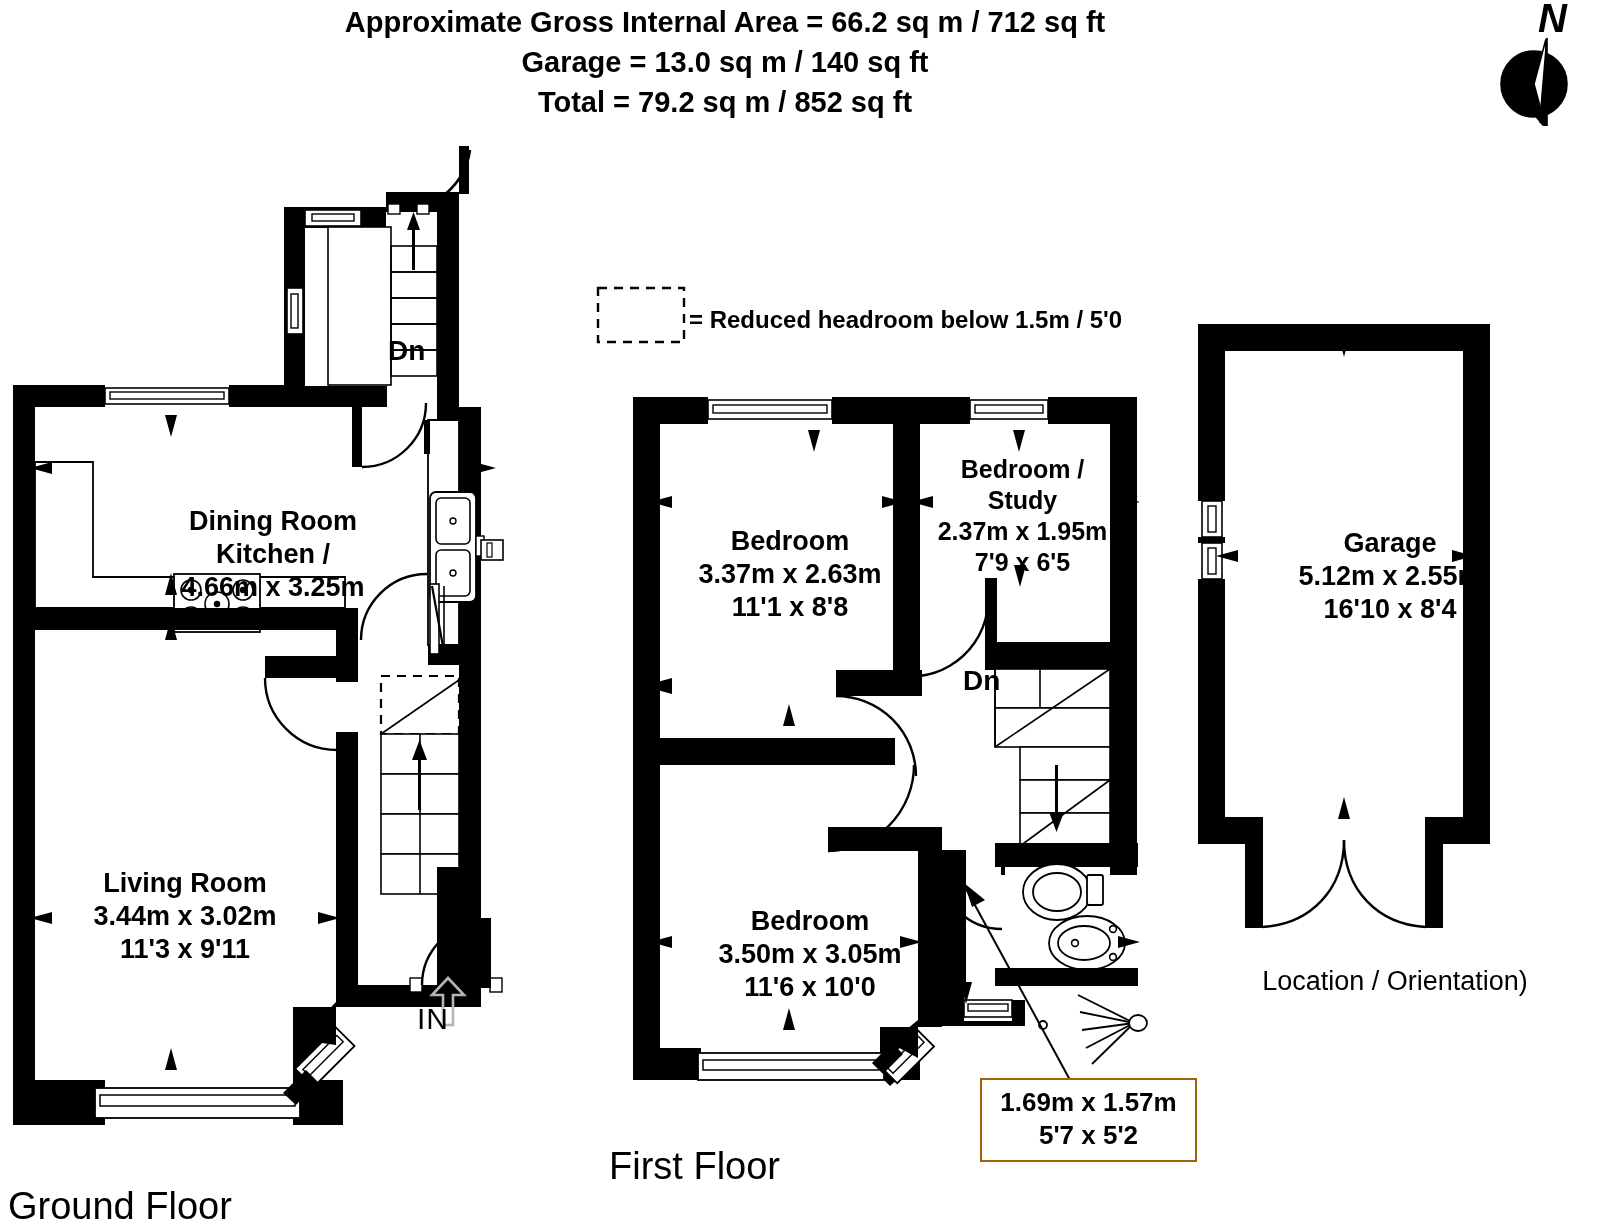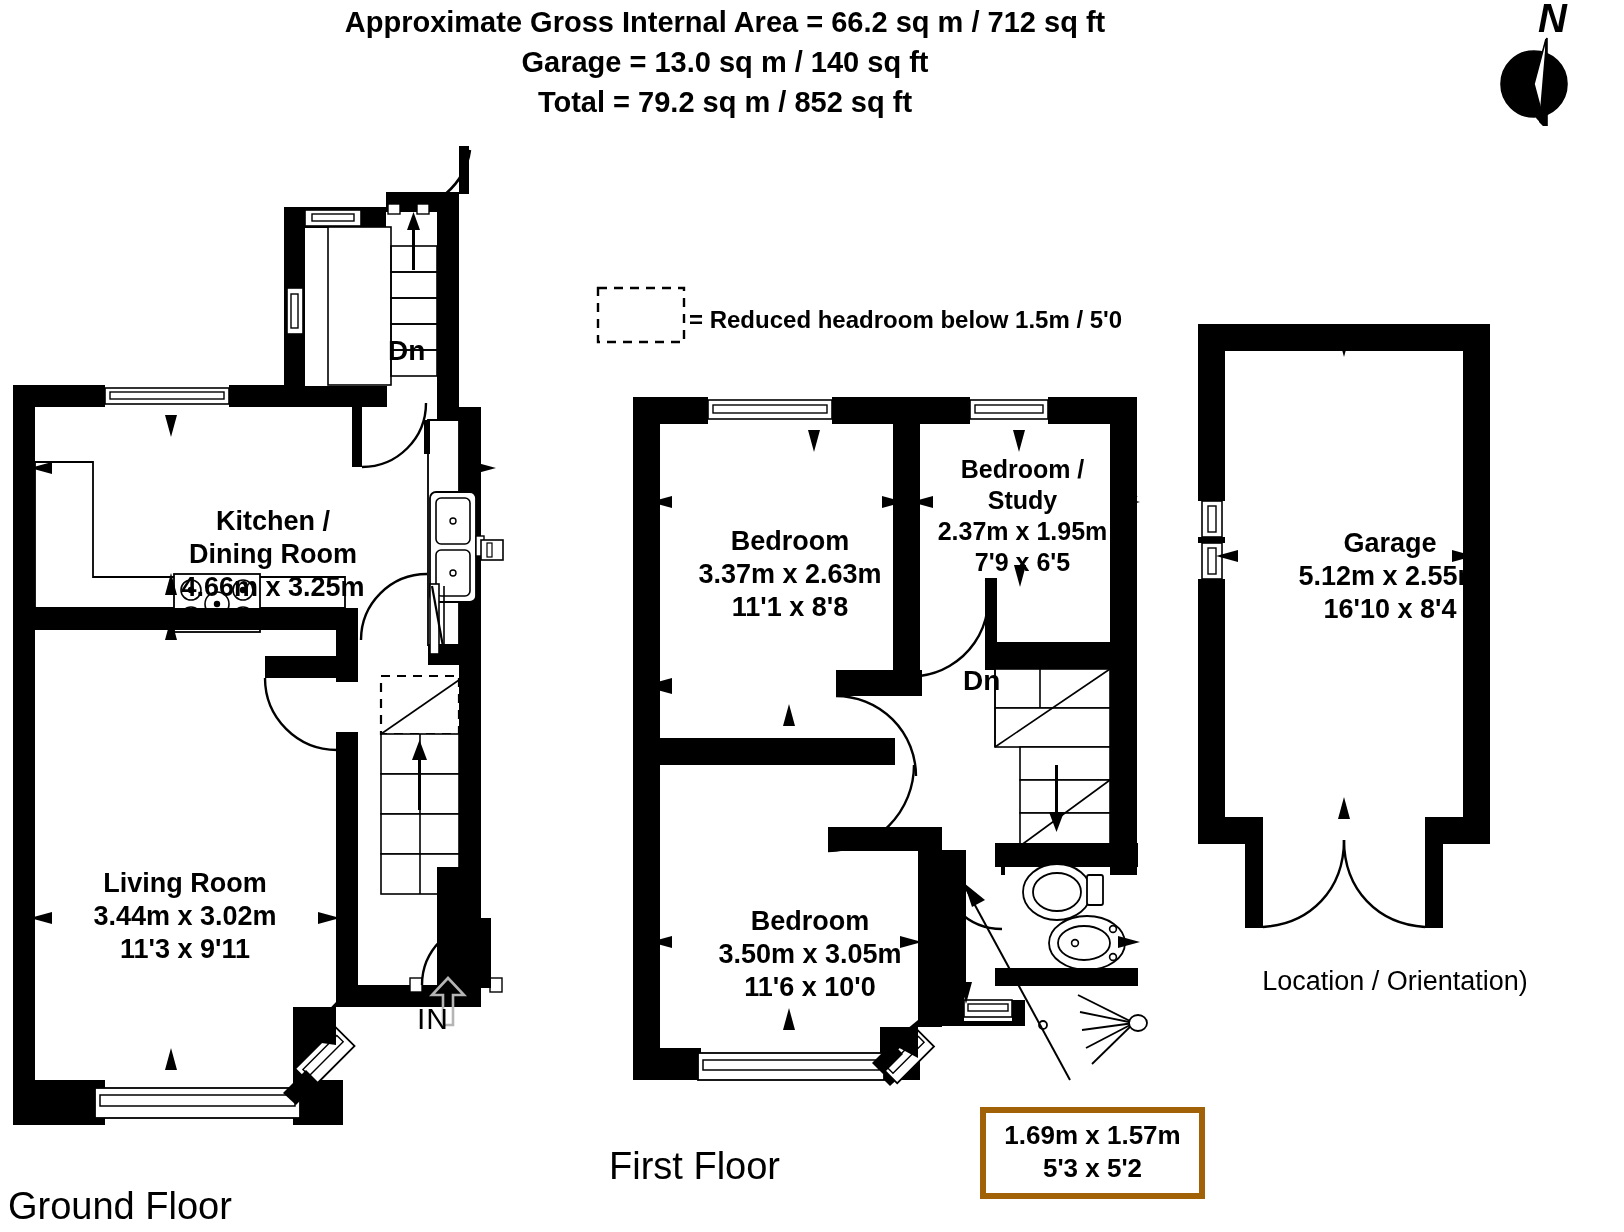--- a/index.html
+++ b/index.html
@@ -27,24 +27,23 @@
   }
   .dn{position:absolute;font-size:28px;font-weight:700;}
   .up{position:absolute;font-size:28px;font-weight:700;margin-top:44px;}
   .inlabel{position:absolute;font-size:30px;font-weight:400;letter-spacing:1px;}
   .ncompass{position:absolute;font-size:40px;font-weight:700;font-style:italic;}
   .notshown{
     position:absolute;text-align:center;font-size:27px;line-height:34px;
     font-weight:400;white-space:nowrap;
   }
   .callout{
-    position:absolute;border:6px solid #a16207;background:#fff;
+    position:absolute;border:2px solid #a16207;background:#fff;
     text-align:center;font-size:26px;line-height:33px;font-weight:700;
     padding:6px 14px 8px 14px;
-    margin-top:29px;
   }
 </style>
 </head>
 <body>
 
 <div class="hdr" style="top:2px;">
   <div>Approximate Gross Internal Area = 66.2 sq m / 712 sq ft</div>
   <div>Garage = 13.0 sq m / 140 sq ft</div>
   <div>Total = 79.2 sq m / 852 sq ft</div>
 </div>
@@ -222,22 +221,22 @@
     <path d="M165 455 L171 433 L177 455 Z"></path>
     <path d="M165 500 L171 478 L177 500 Z"></path>
     <path d="M52 772 L30 778 L52 784 Z"></path>
     <path d="M318 772 L340 778 L318 784 Z"></path>
     <path d="M165 930 L171 908 L177 930 Z"></path>
     <path d="M474 322 L496 328 L474 334 Z"></path>
   </g>
 </svg>
 
 <div class="lbl" style="left:103px;top:505px;width:340px;">
+  <div>Dining Room</div>
   <div>Kitchen /</div>
-  <div>Dining Room</div>
   <div>4.66m x 3.25m</div>
   <div>15'3 x 10'8</div>
 </div>
 <div class="lbl" style="left:15px;top:867px;width:340px;">
   <div>Living Room</div>
   <div>3.44m x 3.02m</div>
   <div>11'3 x 9'11</div>
 </div>
 <div class="dn" style="left:388px;top:335px;">Dn</div>
 <div class="up" style="left:436px;top:894px;">Up</div>
@@ -398,21 +397,21 @@
   <div>Bedroom /</div>
   <div>Study</div>
   <div>2.37m x 1.95m</div>
   <div>7'9 x 6'5</div>
 </div>
 <div class="dn" style="left:963px;top:665px;">Dn</div>
 <div class="floorname" style="left:609px;top:1145px;">First Floor</div>
 
 <div class="callout" style="left:980px;top:1078px;width:185px;">
   <div>1.69m x 1.57m</div>
-  <div>5'3 x 5'2</div>
+  <div>5'7 x 5'2</div>
 </div>
 
 <svg width="420" height="700" viewBox="0 0 420 700" style="left:1180px;top:310px;position:absolute;">
   <g fill="#000">
     <rect x="18" y="14" width="292" height="27"></rect>
     <rect x="18" y="14" width="27" height="520"></rect>
     <rect x="283" y="14" width="27" height="520"></rect>
     <rect x="18" y="507" width="65" height="27"></rect>
     <rect x="245" y="507" width="65" height="27"></rect>
     <rect x="65" y="534" width="18" height="84"></rect>

